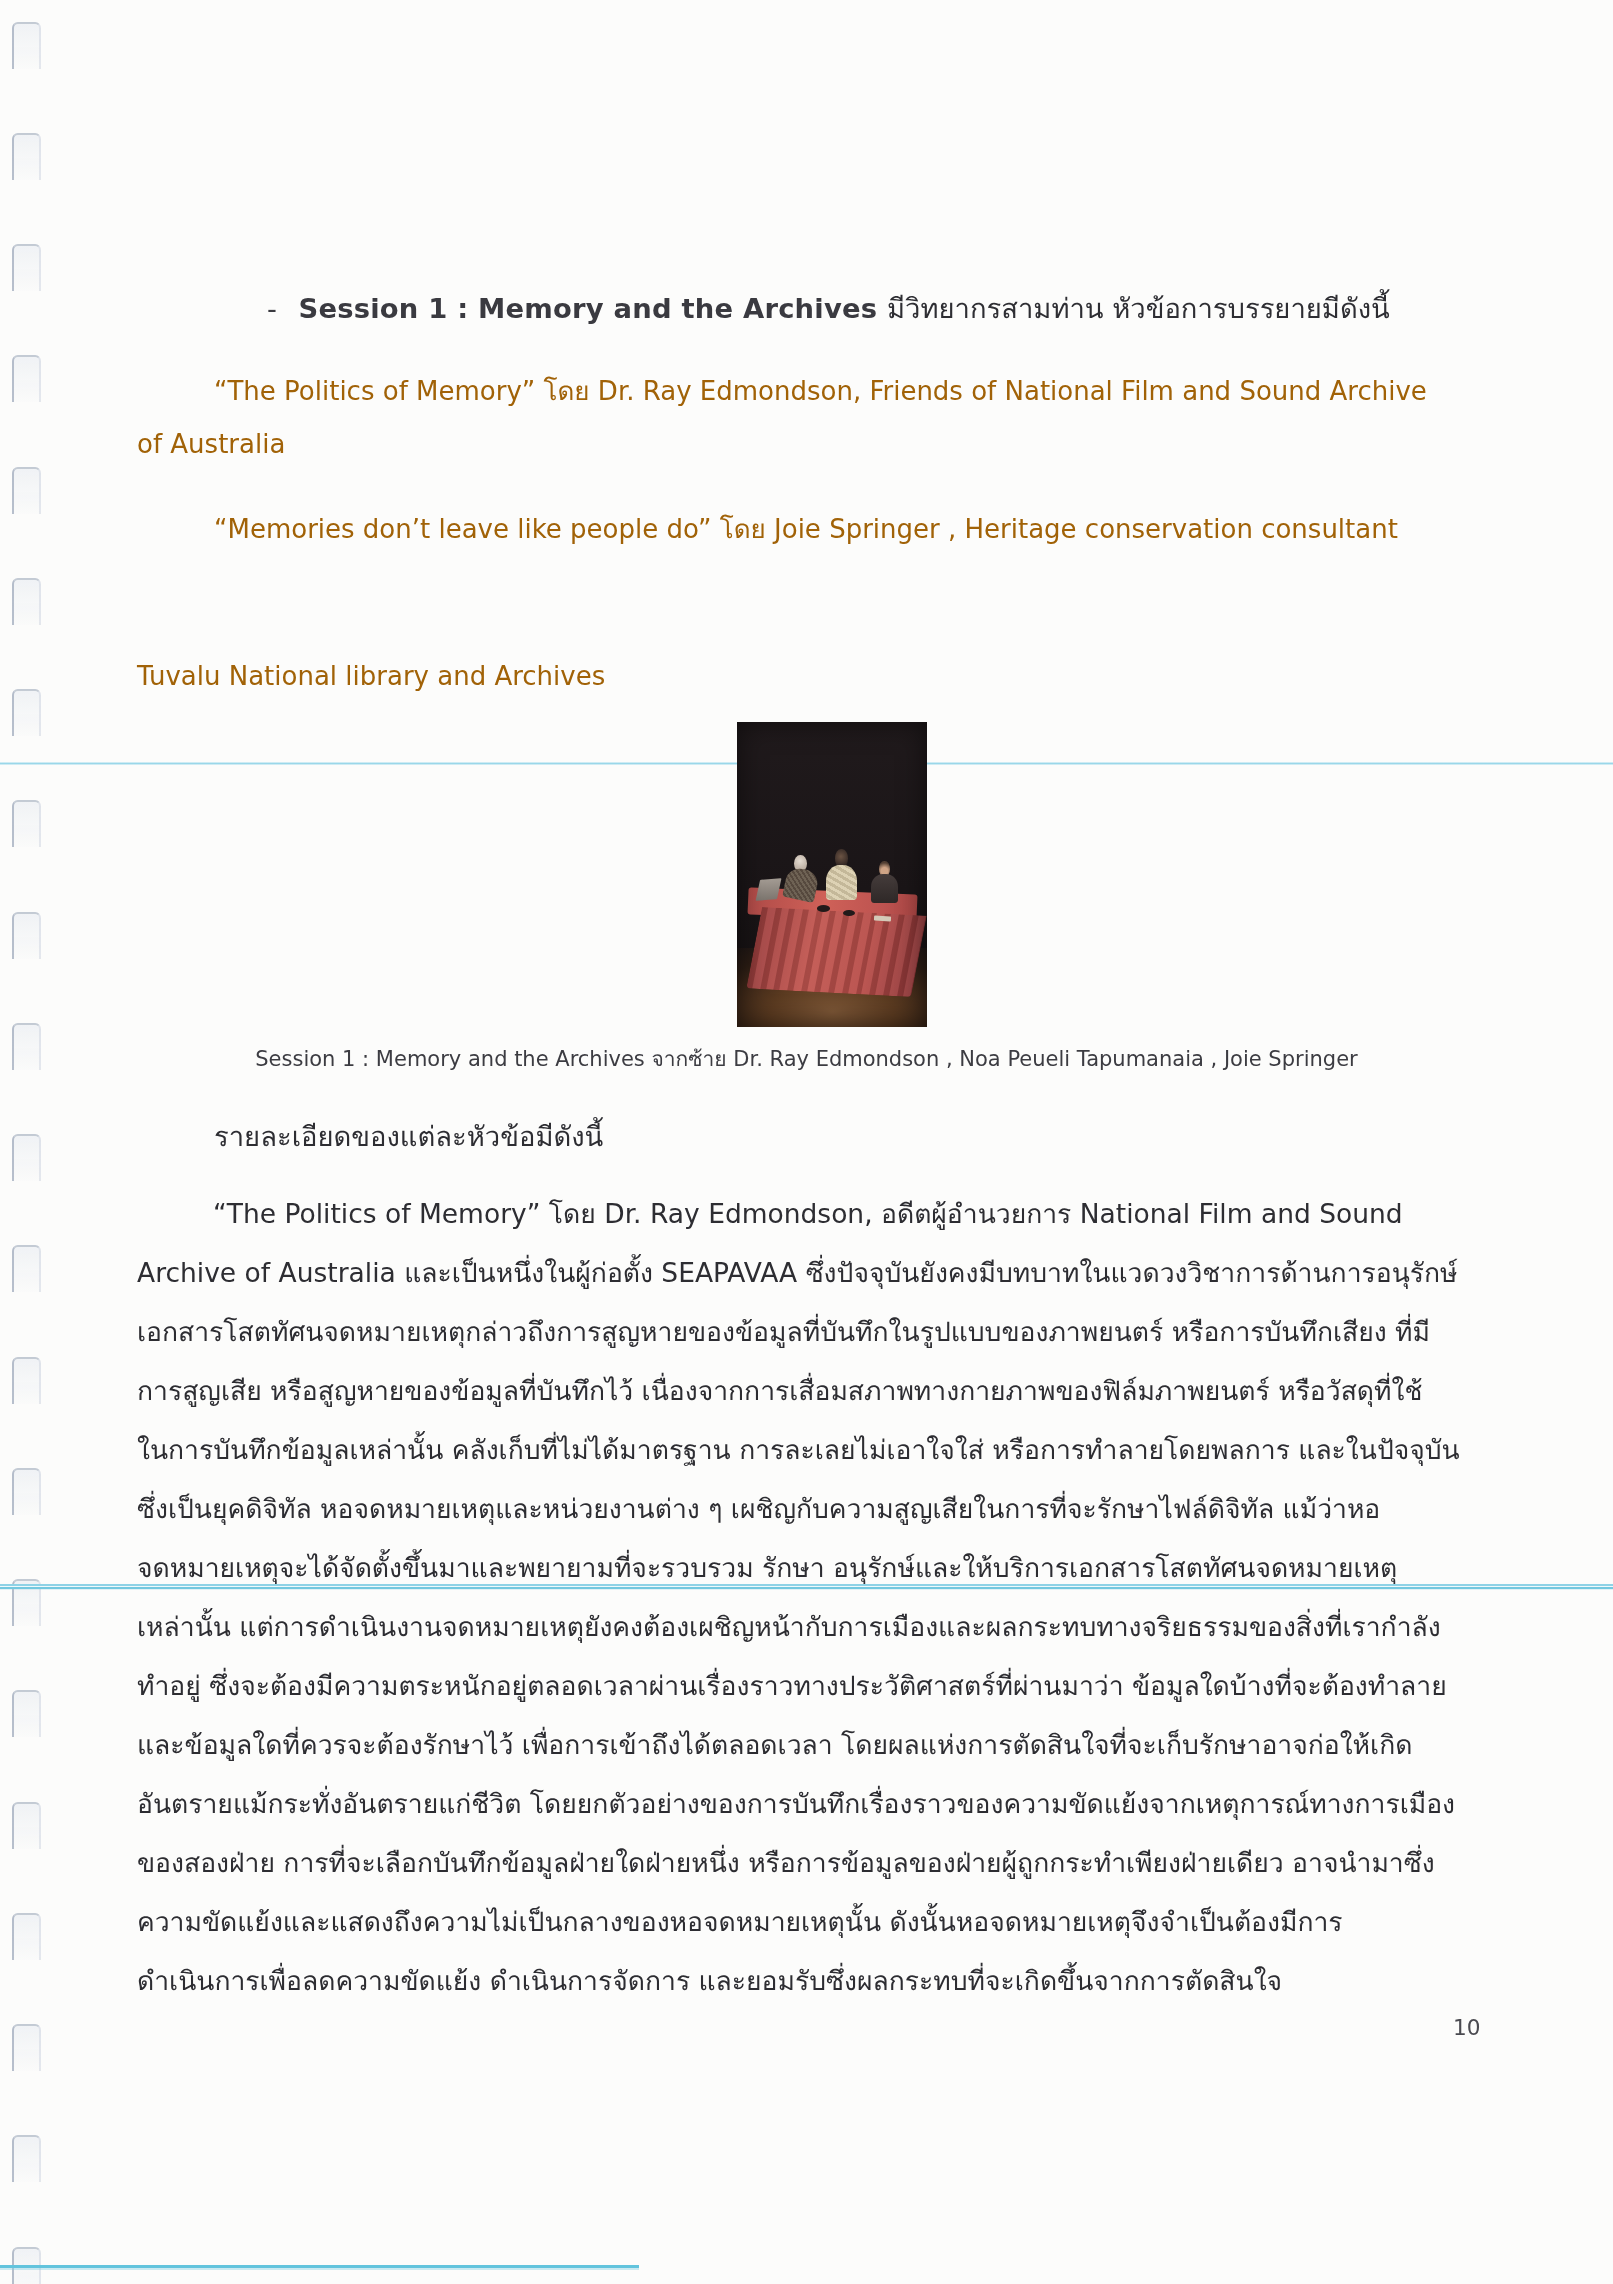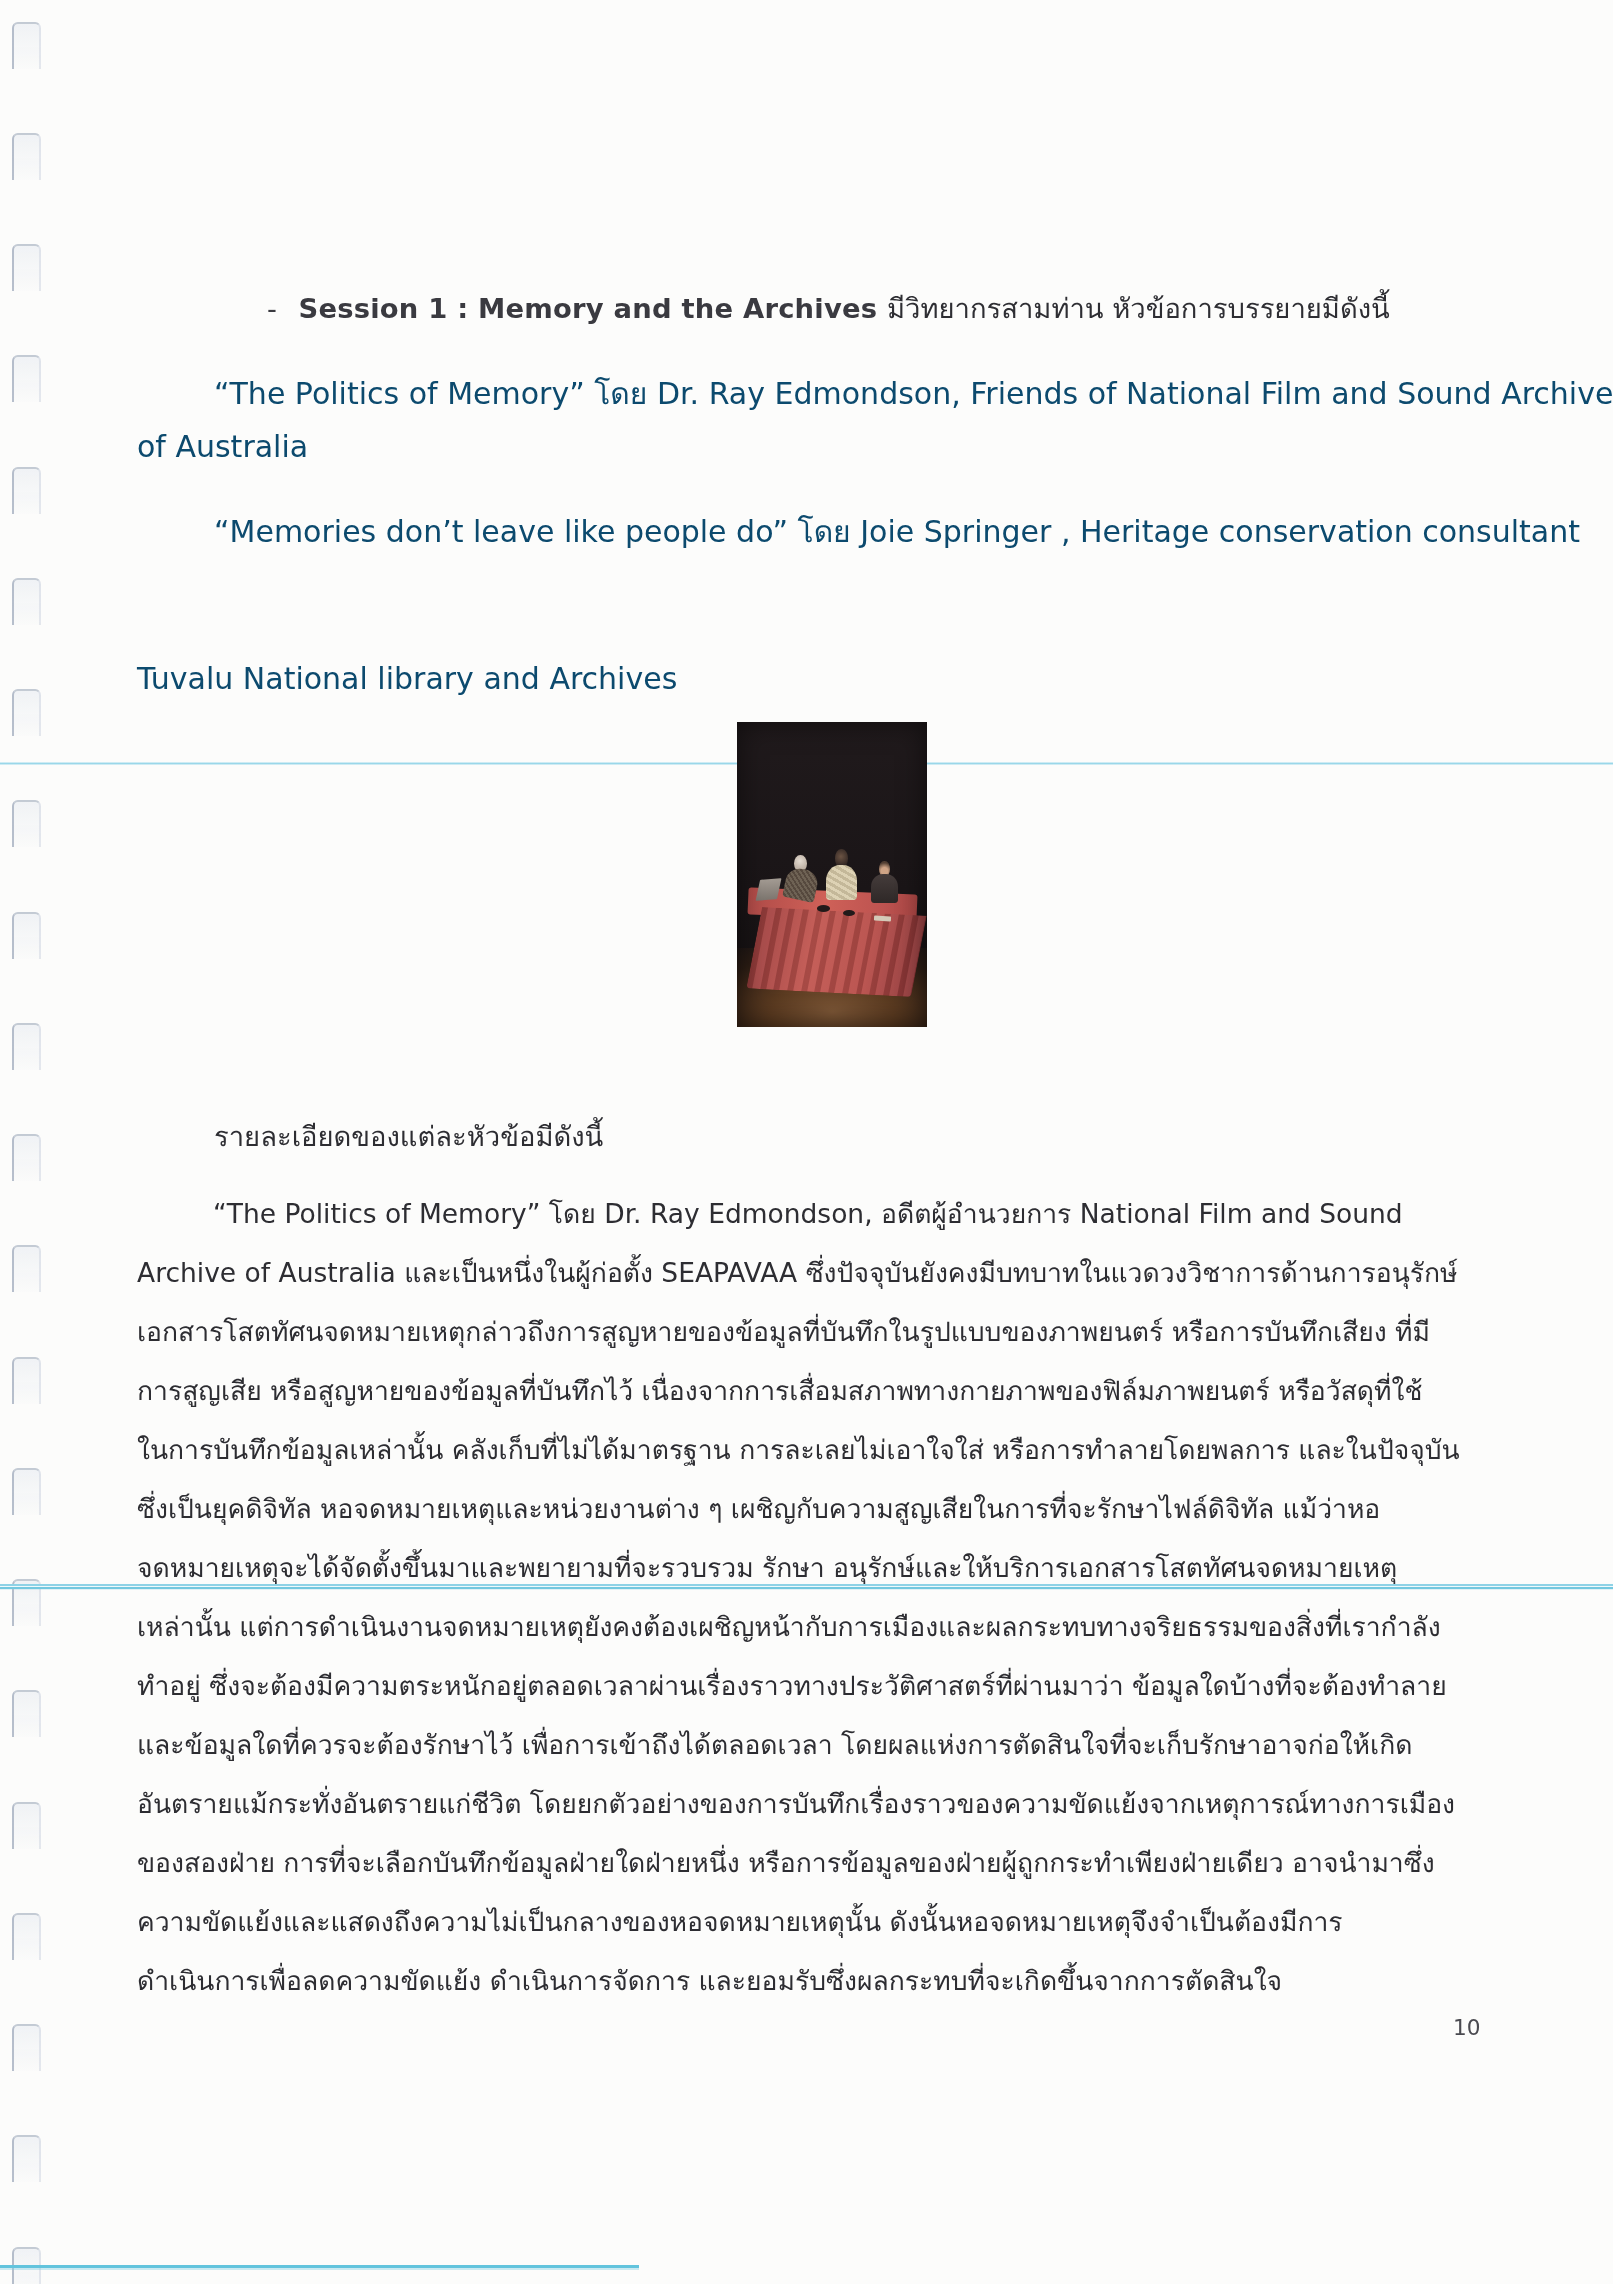--- a/index.html
+++ b/index.html
@@ -37,23 +37,23 @@
   .heading{
     position:absolute;left:267px;top:287px;
     font-size:27.4px;white-space:nowrap;color:#3a3a40;
   }
   .heading .dash{margin-right:21.6px;}
   .heading .en{font-weight:bold;letter-spacing:0.2px;}
   .heading .th{font-weight:normal;margin-left:9.8px;color:#2e2e33;}
 
   .tline{
     position:absolute;
-    font-size:30px;
+    font-size:26px;
     white-space:nowrap;
-    color:#0c4a6e;
+    color:#a16207;
   }
 
   .details-block{
     position:absolute;left:137px;top:1188px;width:1402px;
   }
   .dline{
     height:59px;
     line-height:51px;
     font-size:26.5px;
     white-space:nowrap;
@@ -182,20 +182,21 @@
     </div>
     <div class="ph-person ph-p3">
       <div class="ph-head"></div>
       <div class="ph-body"></div>
     </div>
     <div class="ph-item" style="left:42%;top:60%;width:7%;height:2.2%;"></div>
     <div class="ph-item" style="left:56%;top:61.5%;width:6%;height:2%;"></div>
     <div class="ph-paper" style="left:72%;top:63.5%;width:9%;height:1.8%;transform:rotate(3deg);"></div>
   </div>
 
+  <div class="caption">Session 1 : Memory and the Archives จากซ้าย Dr. Ray Edmondson , Noa Peueli Tapumanaia , Joie Springer</div>
 
   <div class="intro">รายละเอียดของแต่ละหัวข้อมีดังนี้</div>
 
   <div class="details-block">
     <div class="dline first">“The Politics of Memory” โดย Dr. Ray Edmondson, อดีตผู้อำนวยการ National Film and Sound</div>
     <div class="dline">Archive of Australia และเป็นหนึ่งในผู้ก่อตั้ง SEAPAVAA ซึ่งปัจจุบันยังคงมีบทบาทในแวดวงวิชาการด้านการอนุรักษ์</div>
     <div class="dline">เอกสารโสตทัศนจดหมายเหตุกล่าวถึงการสูญหายของข้อมูลที่บันทึกในรูปแบบของภาพยนตร์ หรือการบันทึกเสียง ที่มี</div>
     <div class="dline">การสูญเสีย หรือสูญหายของข้อมูลที่บันทึกไว้ เนื่องจากการเสื่อมสภาพทางกายภาพของฟิล์มภาพยนตร์ หรือวัสดุที่ใช้</div>
     <div class="dline">ในการบันทึกข้อมูลเหล่านั้น คลังเก็บที่ไม่ได้มาตรฐาน การละเลยไม่เอาใจใส่ หรือการทำลายโดยพลการ และในปัจจุบัน</div>
     <div class="dline">ซึ่งเป็นยุคดิจิทัล หอจดหมายเหตุและหน่วยงานต่าง ๆ เผชิญกับความสูญเสียในการที่จะรักษาไฟล์ดิจิทัล แม้ว่าหอ</div>

